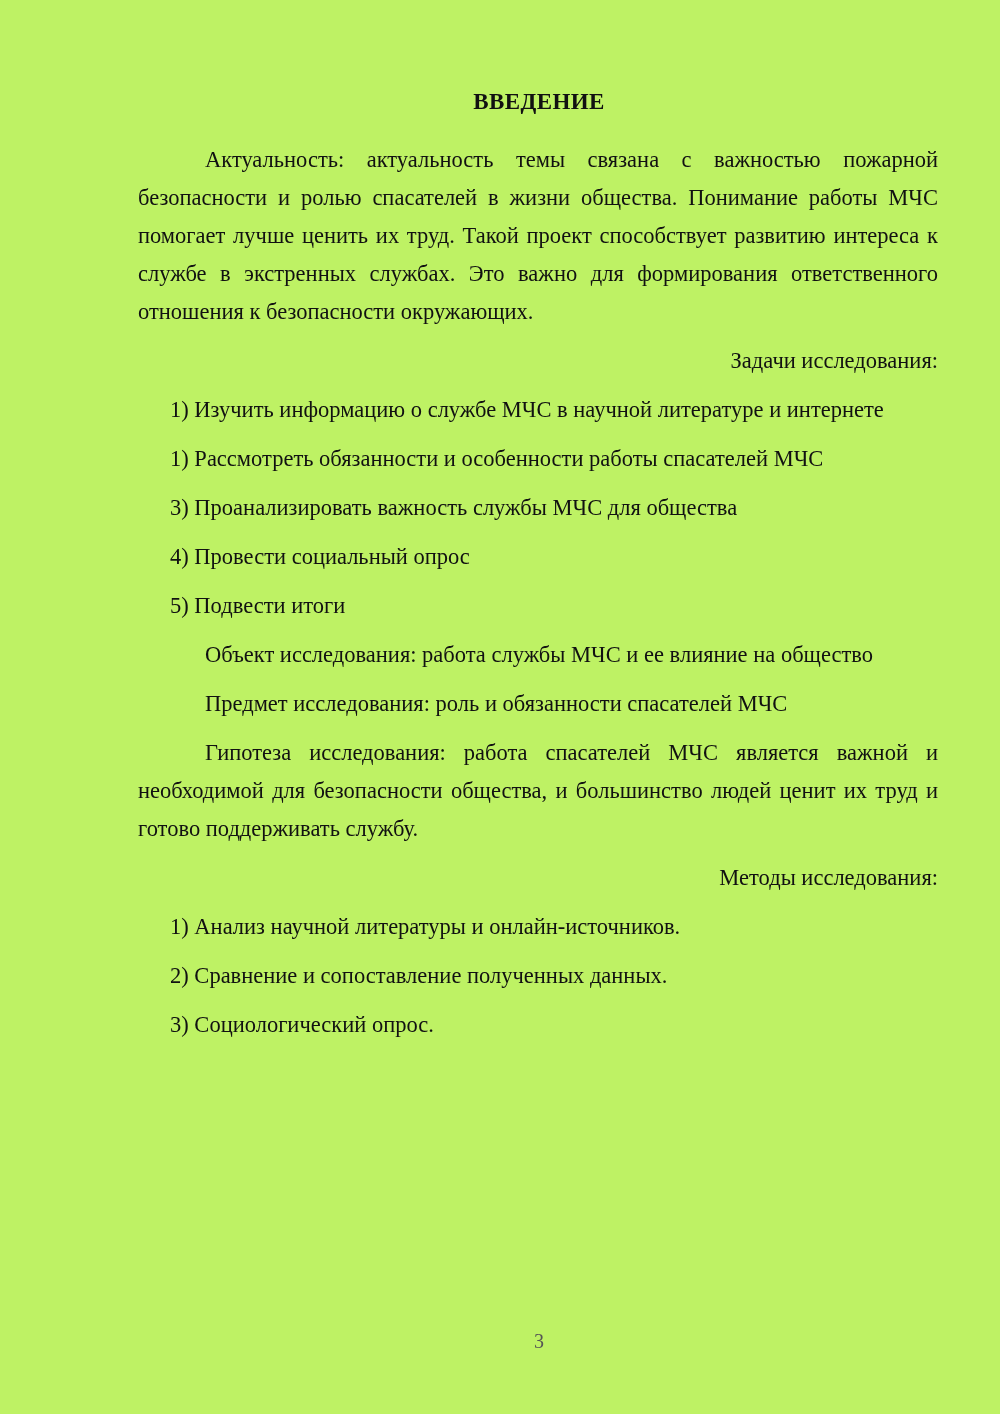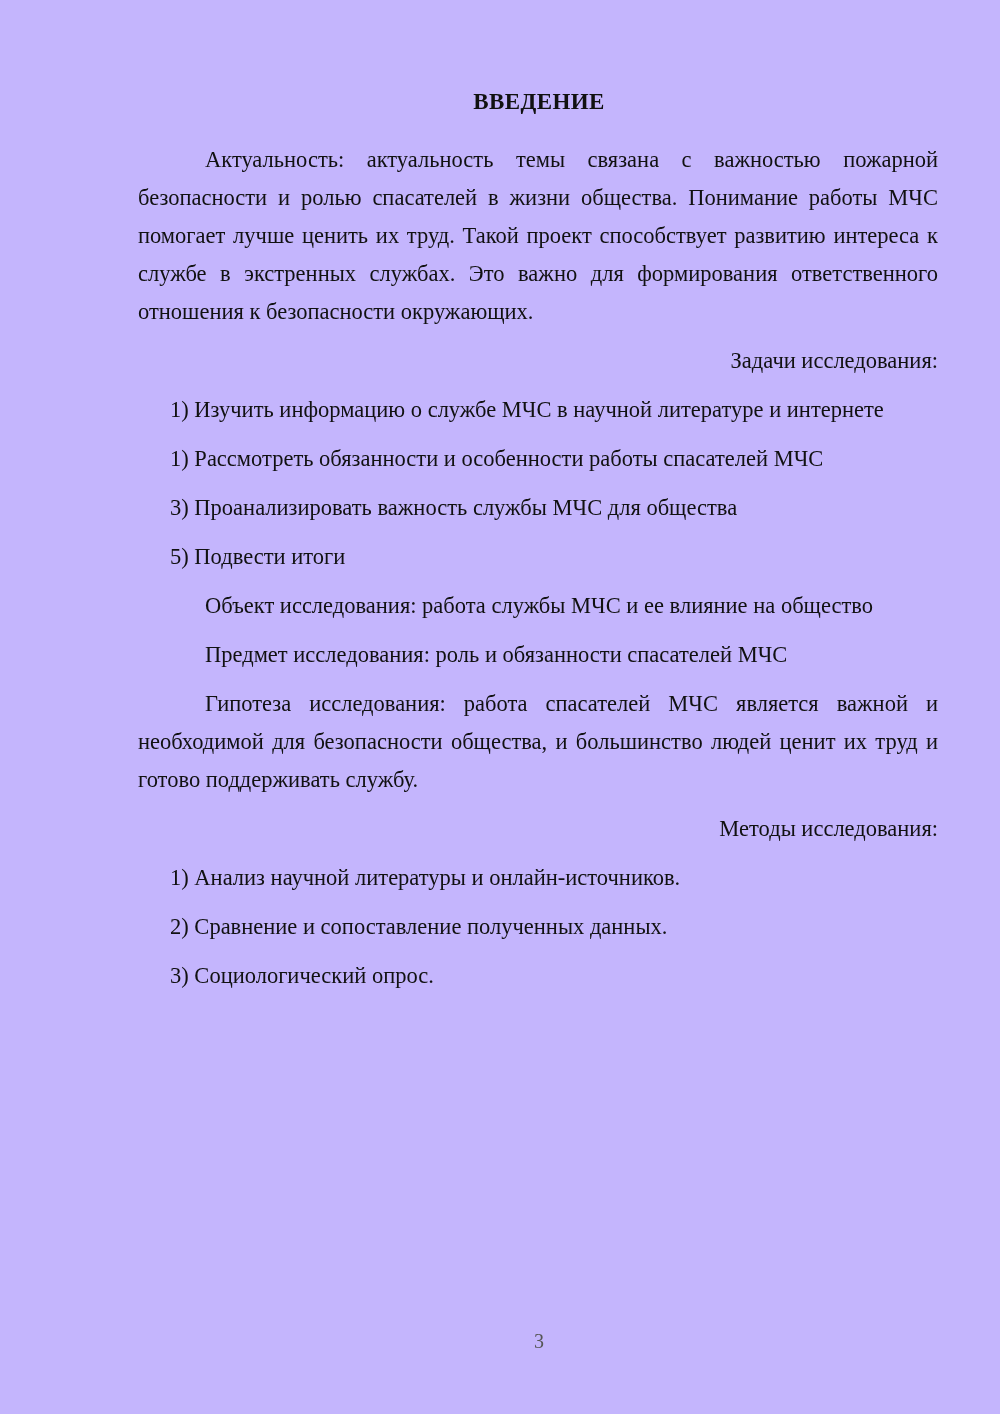--- a/index.html
+++ b/index.html
@@ -15,21 +15,21 @@
     font-family: "Liberation Serif", "DejaVu Serif", serif;
     color: #111111;
     -webkit-font-smoothing: antialiased;
   }
   .page {
     position: absolute;
     top: 0;
     left: 0;
     width: 1000px;
     height: 1414px;
-    background: #c4b5fd;
+    background: #bef264;
     overflow: hidden;
   }
   .content {
     position: absolute;
     left: 138px;
     top: 88px;
     width: 800px;
   }
   .doc-title {
     font-size: 23px;
@@ -93,20 +93,21 @@
 
 
     <p class="heading-line">Задачи исследования:</p>
 
     <p class="list-item">1)  Изучить информацию о службе МЧС в научной литературе и интернете</p>
 
     <p class="list-item no-justify">1) Рассмотреть обязанности и особенности работы спасателей МЧС</p>
 
     <p class="list-item no-justify">3) Проанализировать важность службы МЧС для общества</p>
 
+    <p class="list-item no-justify">4) Провести социальный опрос</p>
 
     <p class="list-item no-justify">5) Подвести итоги</p>
 
     <p class="para">Объект исследования: работа службы МЧС и ее влияние на общество</p>
 
     <p class="para">Предмет исследования: роль и обязанности спасателей МЧС</p>
 
     <p class="para">Гипотеза исследования: работа спасателей МЧС является важной и необходимой для безопасности общества, и большинство людей ценит их труд и готово поддерживать службу.</p>
 
     <p class="heading-line">Методы исследования:</p>

